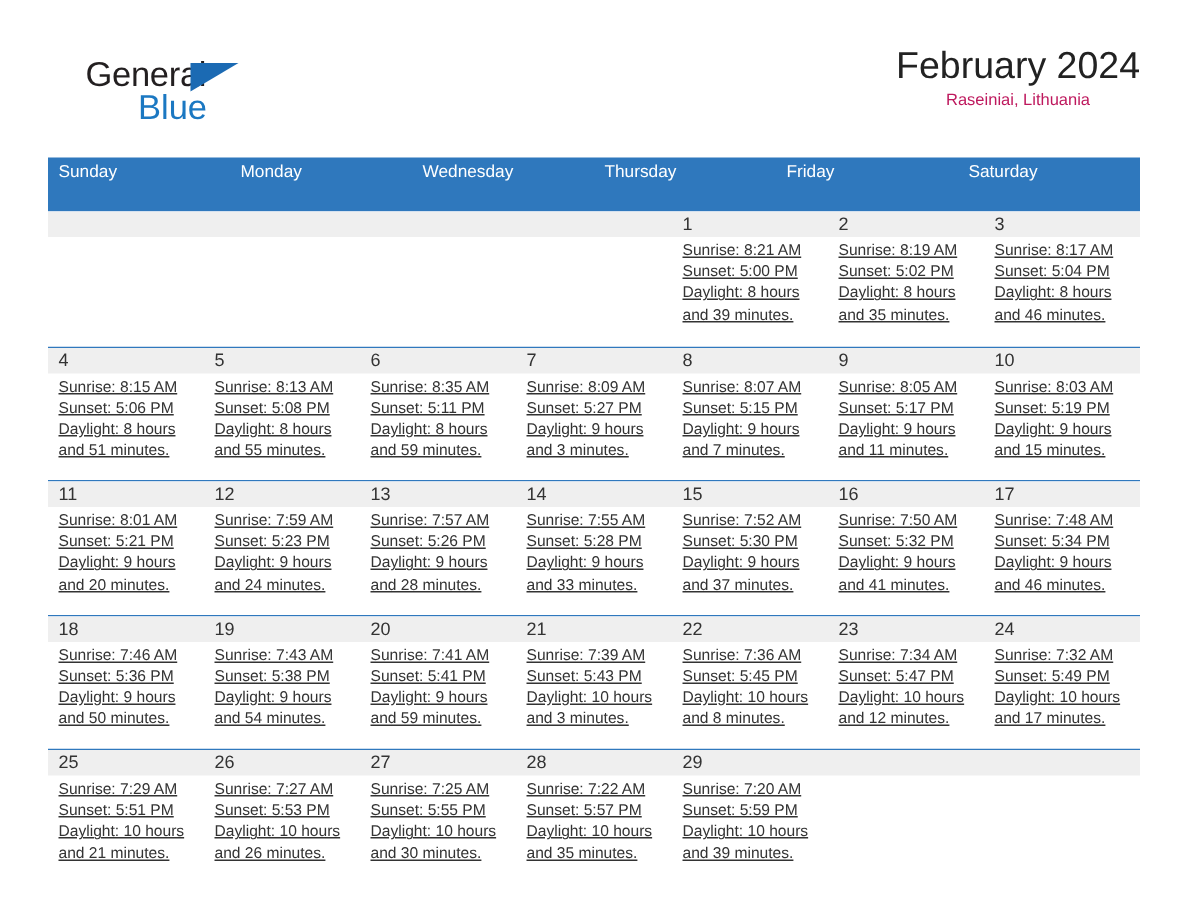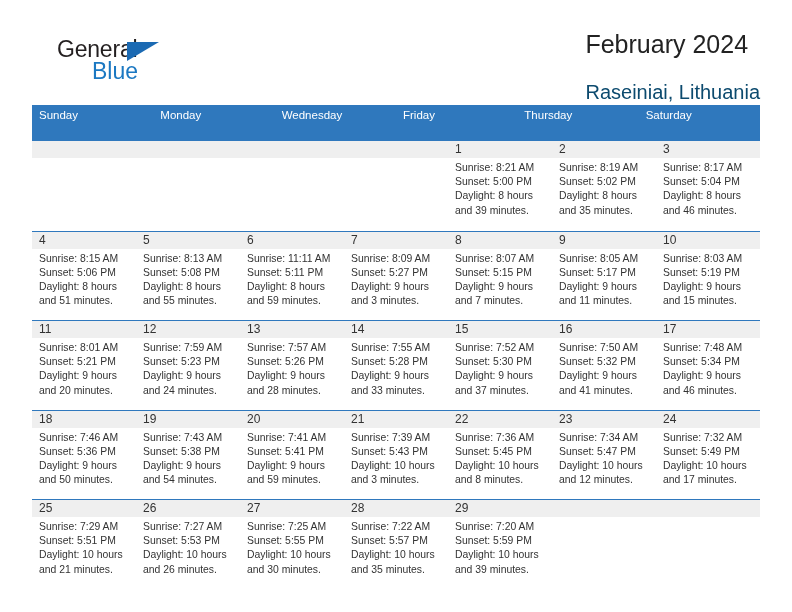--- a/index.html
+++ b/index.html
@@ -63,32 +63,32 @@
     top: 26px;
     font-size: 23px;
     color: #1b78c2;
     line-height: 1;
   }
 
   .title-block {
     position: absolute;
     right: 0;
     top: 0;
-    text-align: left;
+    text-align: center;
   }
   .cal-title {
     font-size: 25px;
     color: #222222;
     line-height: 1.15;
     white-space: nowrap;
   }
   .cal-subtitle {
-    margin-top: 22px;
-    font-size: 20px;
-    color: #0c4a6e;
+    margin-top: 2px;
+    font-size: 11px;
+    color: #be185d;
     line-height: 1.15;
     white-space: nowrap;
   }
 
   
   .calendar {
     position: absolute;
     left: 32px;
     top: 105px;
     width: 728px;
@@ -136,20 +136,21 @@
     box-sizing: border-box;
   }
   .day.empty .day-number {
     background: #efefef;
   }
   .day-info {
     padding: 3px 5px 0 7px;
     font-size: 10.4px;
     color: #333333;
     line-height: 14.2px;
+    text-decoration: underline;
   }
   .day-info div {
     white-space: nowrap;
   }
 </style>
 </head>
 <body>
 
 <div class="page">
 
@@ -167,22 +168,22 @@
     </div>
 
   </div>
 
   <div class="calendar">
 
     <div class="weekday-row">
       <div class="weekday">Sunday</div>
       <div class="weekday">Monday</div>
       <div class="weekday">Wednesday</div>
+      <div class="weekday">Thursday</div>
       <div class="weekday">Friday</div>
-      <div class="weekday">Thursday</div>
       <div class="weekday">Saturday</div>
     </div>
 
     <div class="week first">
       <div class="day empty">
         <div class="day-number"></div>
 
       </div>
       <div class="day empty">
         <div class="day-number"></div>
@@ -240,21 +241,21 @@
         <div class="day-info">
           <div>Sunrise: 8:13 AM</div>
           <div>Sunset: 5:08 PM</div>
           <div>Daylight: 8 hours</div>
           <div>and 55 minutes.</div>
         </div>
       </div>
       <div class="day">
         <div class="day-number">6</div>
         <div class="day-info">
-          <div>Sunrise: 11:11 AM</div>
+          <div>Sunrise: 8:35 AM</div>
           <div>Sunset: 5:11 PM</div>
           <div>Daylight: 8 hours</div>
           <div>and 59 minutes.</div>
         </div>
       </div>
       <div class="day">
         <div class="day-number">7</div>
         <div class="day-info">
           <div>Sunrise: 8:09 AM</div>
           <div>Sunset: 5:27 PM</div>

